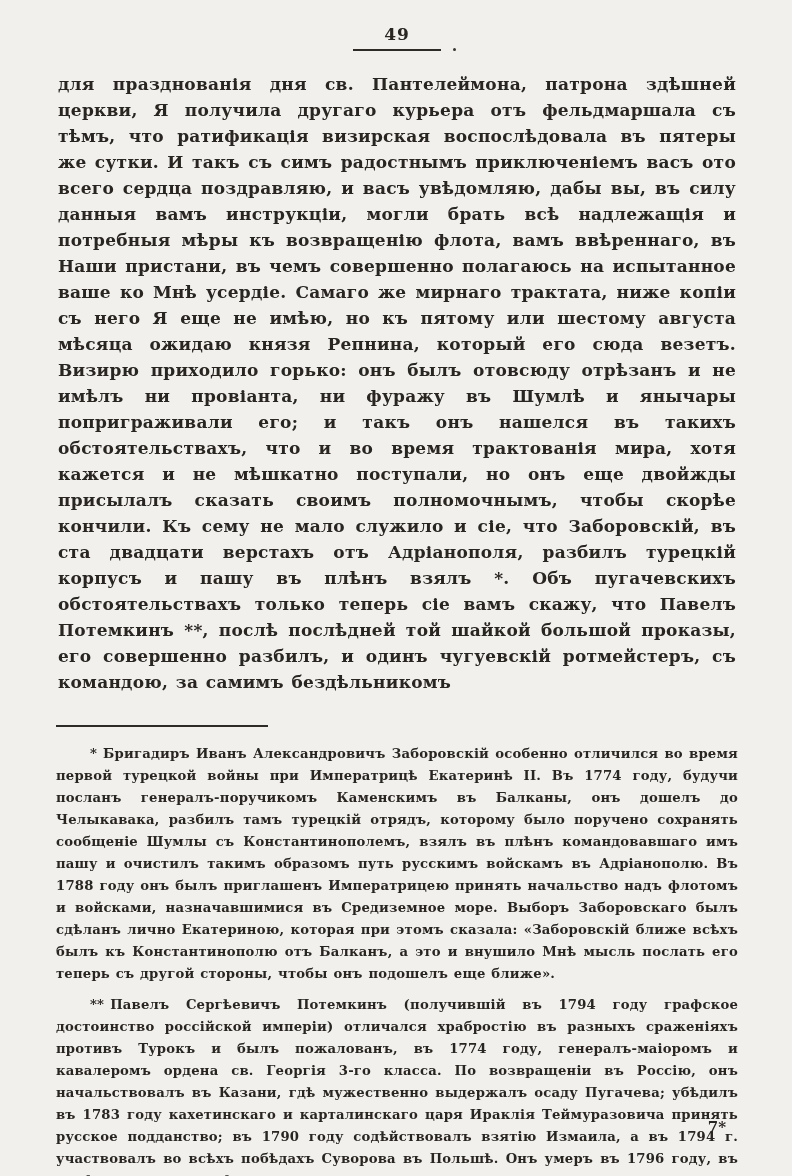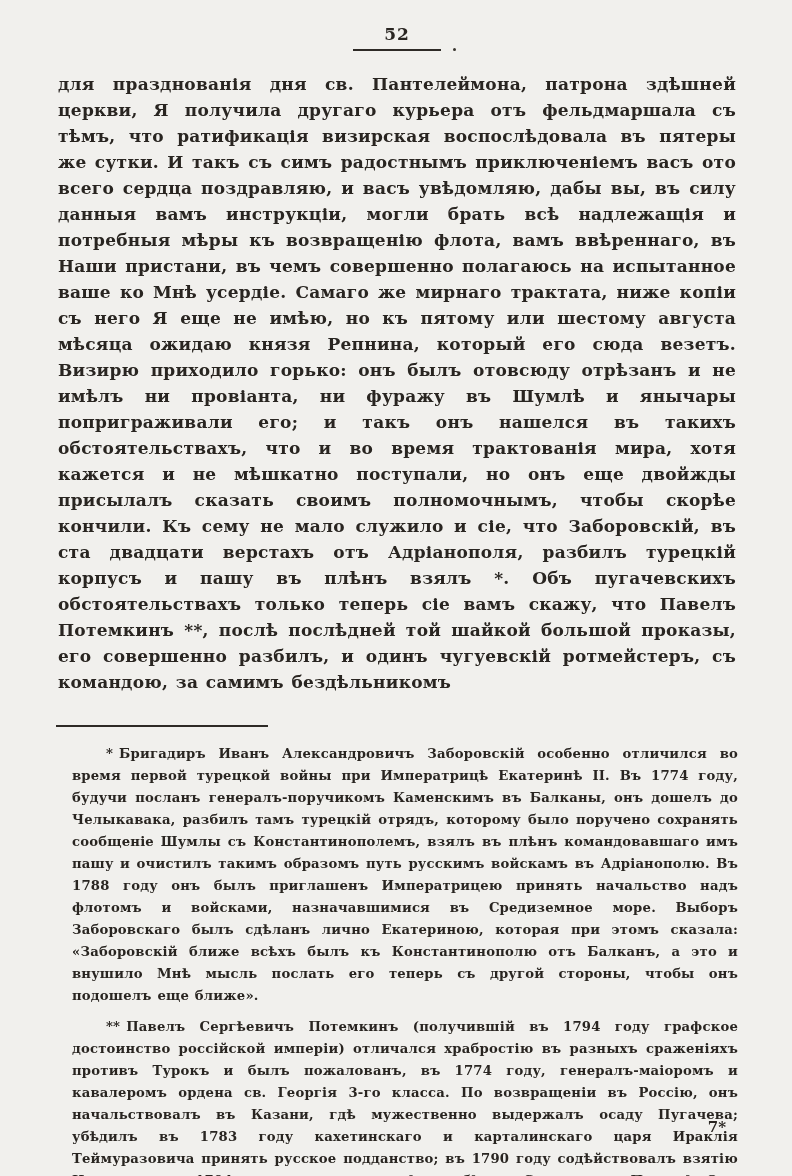--- a/index.html
+++ b/index.html
@@ -57,21 +57,21 @@
   .footnote-rule {
     width: 212px;
     height: 2px;
     background: #2e2a26;
     margin: 30px 0 16px 0;
   }
   .footnotes {
     display: block;
   }
   .footnote {
-    margin: 0 0 9px 16px;
+    margin: 0 0 9px 0;
     font-size: 13.2px;
     line-height: 22px;
     font-weight: 700;
     text-align: justify;
     text-indent: 34px;
     letter-spacing: 0.2px;
     word-spacing: 1px;
   }
   .fn-marker {
     padding-right: 6px;
@@ -83,21 +83,21 @@
     font-size: 15px;
     font-weight: 700;
   }
 </style>
 </head>
 <body>
 
 <div class="page">
 
   <div class="page-header">
-    <div class="page-number">52</div>
+    <div class="page-number">49</div>
     <div class="page-number-rule"></div>
     <div class="ink-speck"></div>
   </div>
 
   <main>
     <p class="body-text">для празднованія дня св. Пантелеймона, патрона здѣшней церкви, Я получила другаго курьера отъ фельдмаршала съ тѣмъ, что ратификація визирская воспослѣдовала въ пятеры же сутки. И такъ съ симъ радостнымъ приключеніемъ васъ ото всего сердца поздравляю, и васъ увѣдомляю, дабы вы, въ силу данныя вамъ инструкціи, могли брать всѣ надлежащія и потребныя мѣры къ возвращенію флота, вамъ ввѣреннаго, въ Наши пристани, въ чемъ совершенно полагаюсь на испытанное ваше ко Мнѣ усердіе. Самаго же мирнаго трактата, ниже копіи съ него Я еще не имѣю, но къ пятому или шестому августа мѣсяца ожидаю князя Репнина, который его сюда везетъ. Визирю приходило горько: онъ былъ отовсюду отрѣзанъ и не имѣлъ ни провіанта, ни фуражу въ Шумлѣ и янычары поприграживали его; и такъ онъ нашелся въ такихъ обстоятельствахъ, что и во время трактованія мира, хотя кажется и не мѣшкатно поступали, но онъ еще двойжды присылалъ сказать своимъ полномочнымъ, чтобы скорѣе кончили. Къ сему не мало служило и сіе, что Заборовскій, въ ста двадцати верстахъ отъ Адріанополя, разбилъ турецкій корпусъ и пашу въ плѣнъ взялъ *. Объ пугачевскихъ обстоятельствахъ только теперь сіе вамъ скажу, что Павелъ Потемкинъ **, послѣ послѣдней той шайкой большой проказы, его совершенно разбилъ, и одинъ чугуевскій ротмейстеръ, съ командою, за самимъ бездѣльникомъ</p>
   </main>
 
   <div class="footnote-rule"></div>
 

